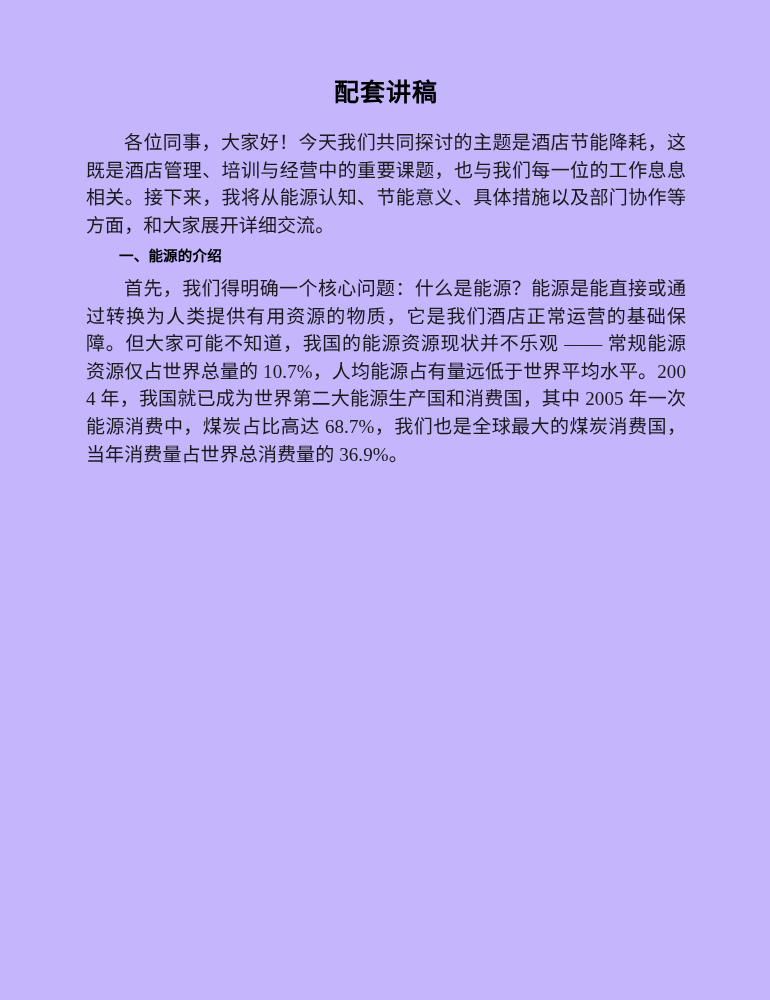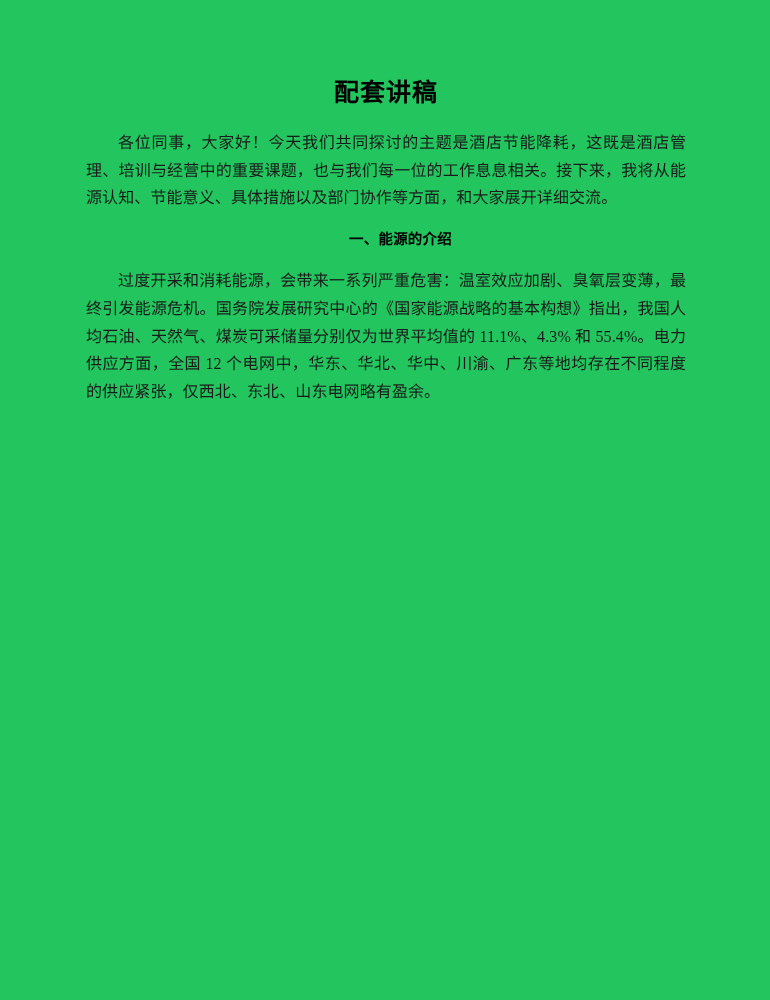--- a/index.html
+++ b/index.html
@@ -7,21 +7,21 @@
     margin: 0;
     padding: 0;
     background: #ffffff;
   }
 
   .page {
     position: relative;
     width: 770px;
     height: 1000px;
     margin: 0;
-    background: #22c55e;
+    background: #c4b5fd;
     overflow: hidden;
     box-sizing: border-box;
     font-family: "Liberation Serif", "DejaVu Serif", serif;
     color: #000000;
   }
 
   .page-body {
     position: absolute;
     left: 86px;
     top: 0;
@@ -36,38 +36,38 @@
     text-align: center;
     color: #000000;
     margin: 0;
     padding-top: 78px;
     letter-spacing: 1px;
   }
 
   
   p.para {
     margin: 0;
-    font-size: 16px;
+    font-size: 19px;
     line-height: 27.6px;
     text-align: justify;
     text-justify: inter-ideograph;
     text-indent: 2em;
     color: #1a1a1a;
     word-break: break-all;
     letter-spacing: 0.1px;
   }
 
   
   h2.heading {
-    margin: 14px;
+    margin: 4px;
     font-size: 14.5px;
     line-height: 27.6px;
     font-weight: bold;
     text-indent: 2em;
-    text-align: center;
+    text-align: left;
     color: #000000;
     letter-spacing: 0.2px;
     font-family: "DejaVu Sans", "Liberation Sans", sans-serif;
   }
 
   .spacer-before-first {
     height: 21px;
   }
 </style>
 </head>
@@ -77,20 +77,20 @@
   <div class="page-body">
 
     <h1 class="doc-title">配套讲稿</h1>
 
     <div class="spacer-before-first"></div>
 
     <p class="para">各位同事，大家好！今天我们共同探讨的主题是酒店节能降耗，这既是酒店管理、培训与经营中的重要课题，也与我们每一位的工作息息相关。接下来，我将从能源认知、节能意义、具体措施以及部门协作等方面，和大家展开详细交流。</p>
 
     <h2 class="heading">一、能源的介绍</h2>
 
+    <p class="para">首先，我们得明确一个核心问题：什么是能源？能源是能直接或通过转换为人类提供有用资源的物质，它是我们酒店正常运营的基础保障。但大家可能不知道，我国的能源资源现状并不乐观 —— 常规能源资源仅占世界总量的 10.7%，人均能源占有量远低于世界平均水平。2004 年，我国就已成为世界第二大能源生产国和消费国，其中 2005 年一次能源消费中，煤炭占比高达 68.7%，我们也是全球最大的煤炭消费国，当年消费量占世界总消费量的 36.9%。</p>
 
-    <p class="para">过度开采和消耗能源，会带来一系列严重危害：温室效应加剧、臭氧层变薄，最终引发能源危机。国务院发展研究中心的《国家能源战略的基本构想》指出，我国人均石油、天然气、煤炭可采储量分别仅为世界平均值的 11.1%、4.3% 和 55.4%。电力供应方面，全国 12 个电网中，华东、华北、华中、川渝、广东等地均存在不同程度的供应紧张，仅西北、东北、山东电网略有盈余。</p>
 
 
 
 
   </div>
 </div>
 
 </body></html>

